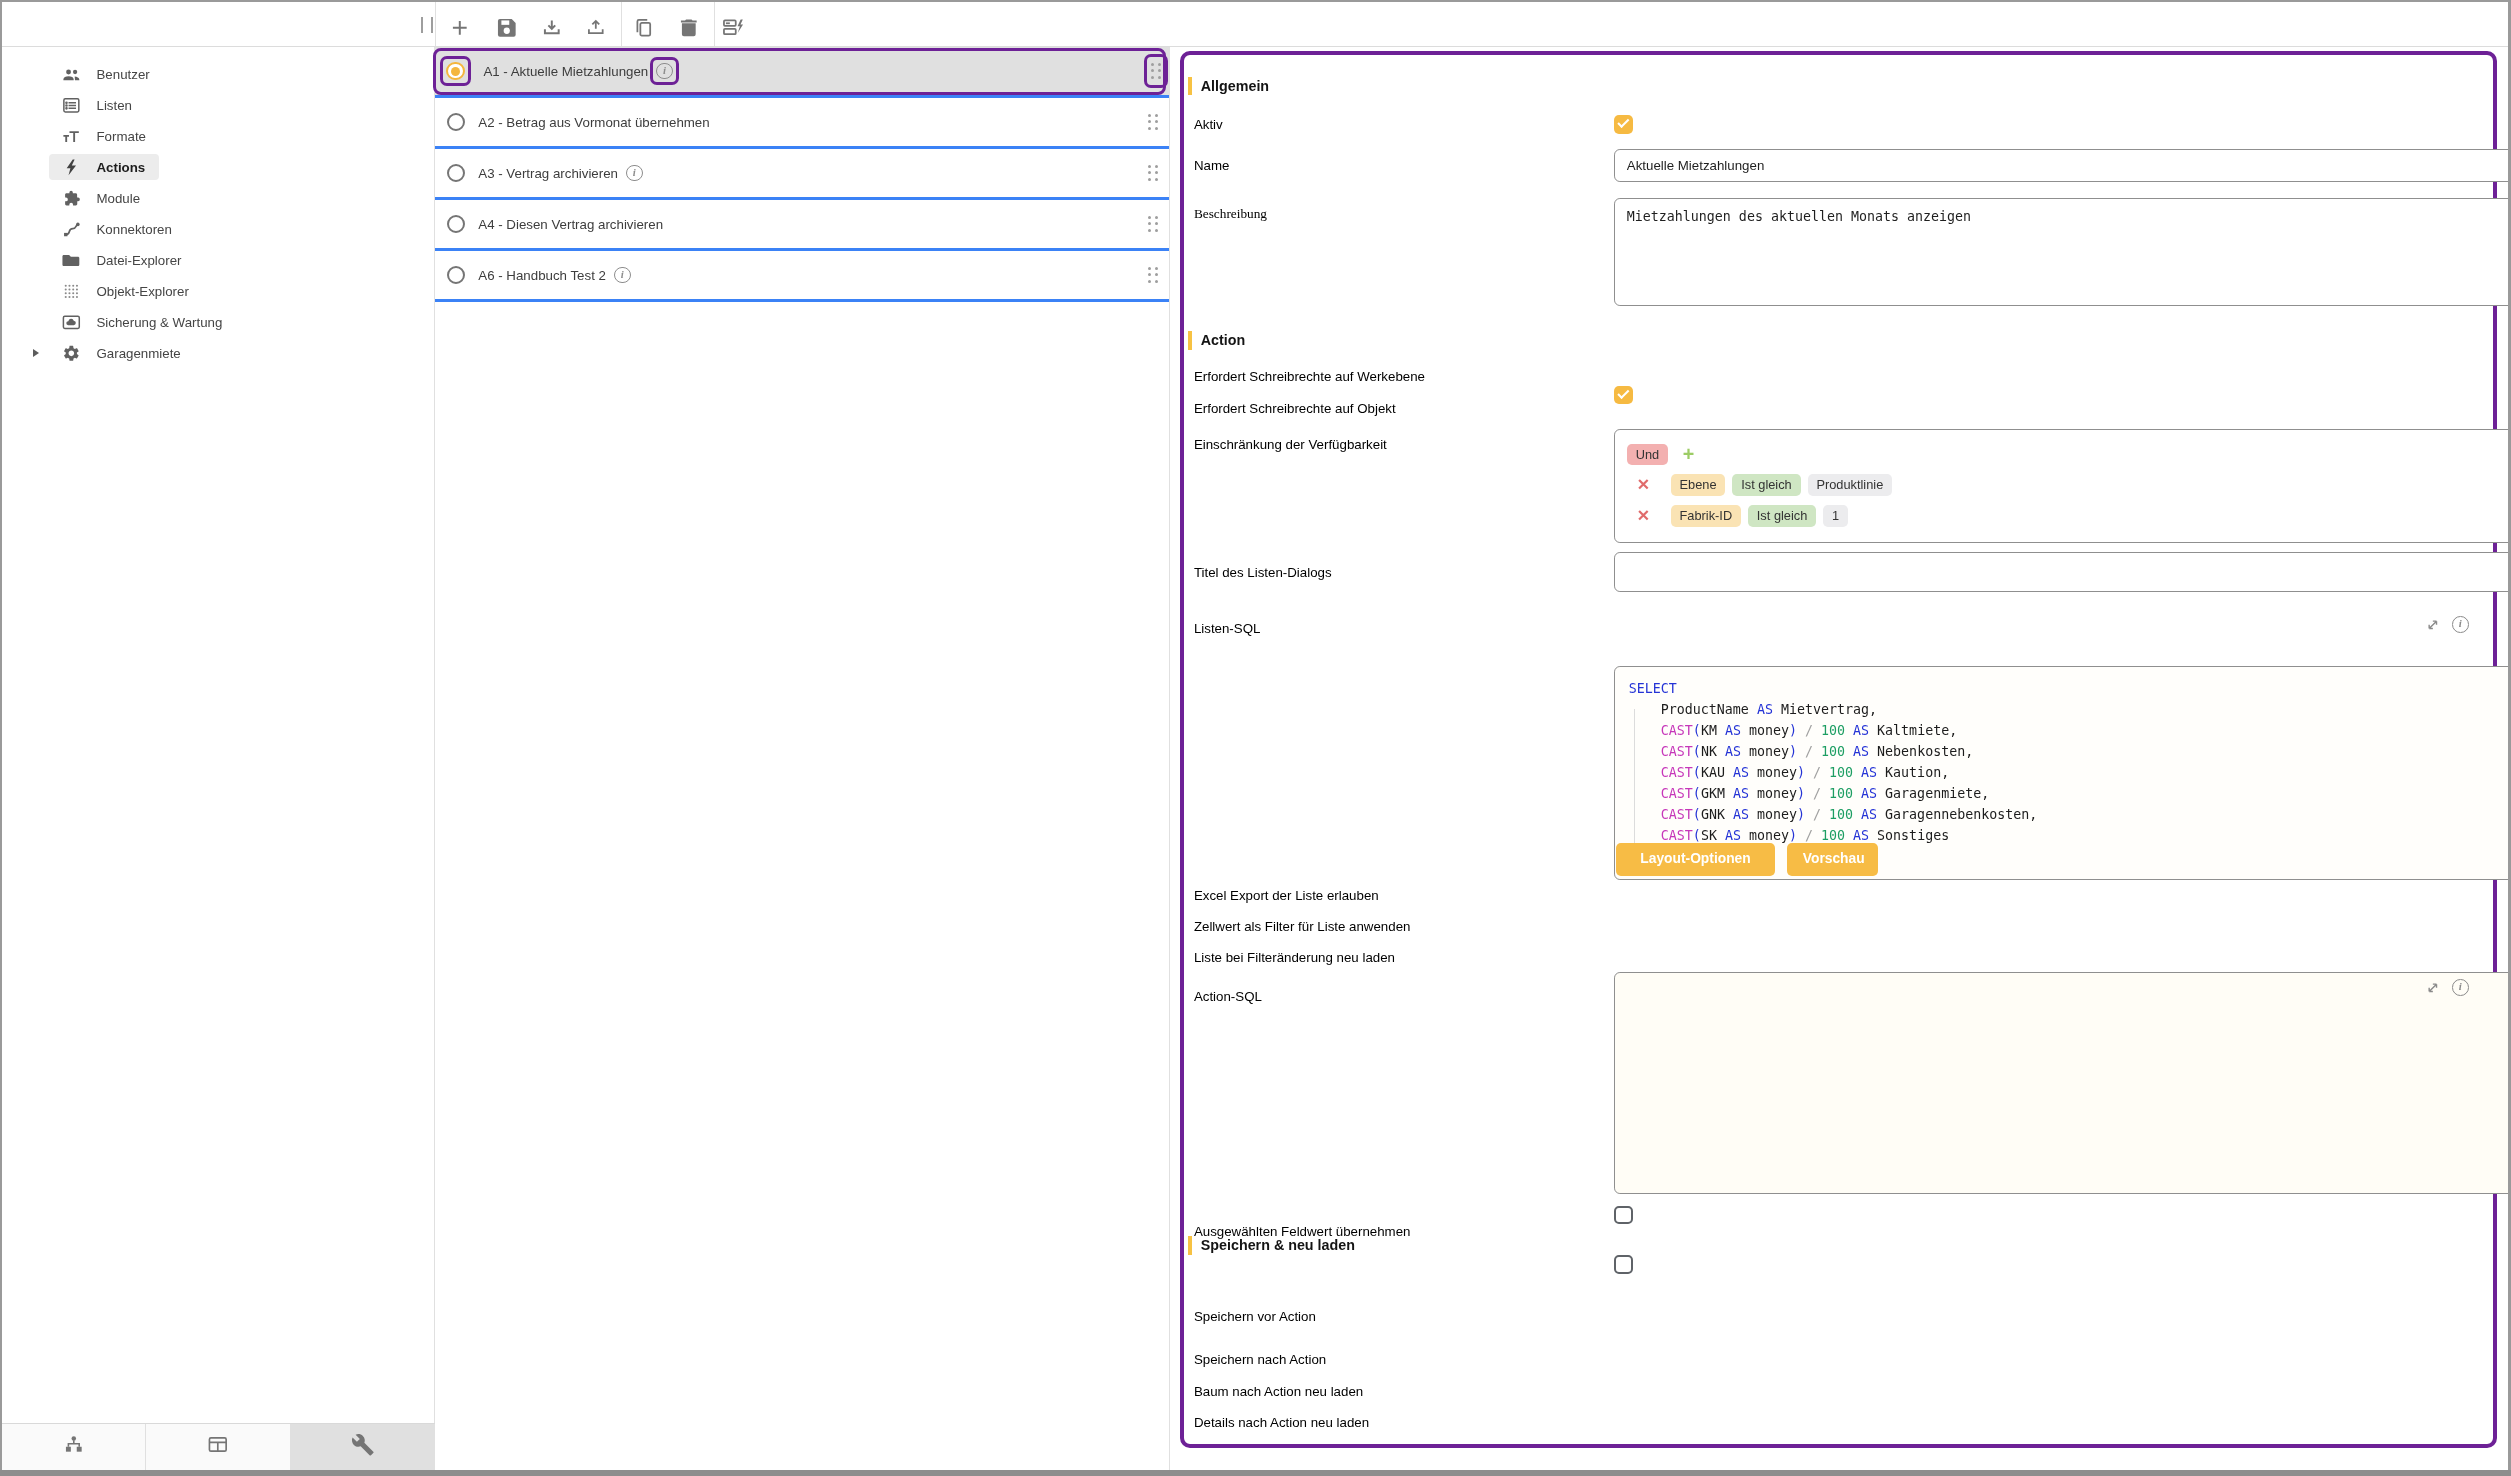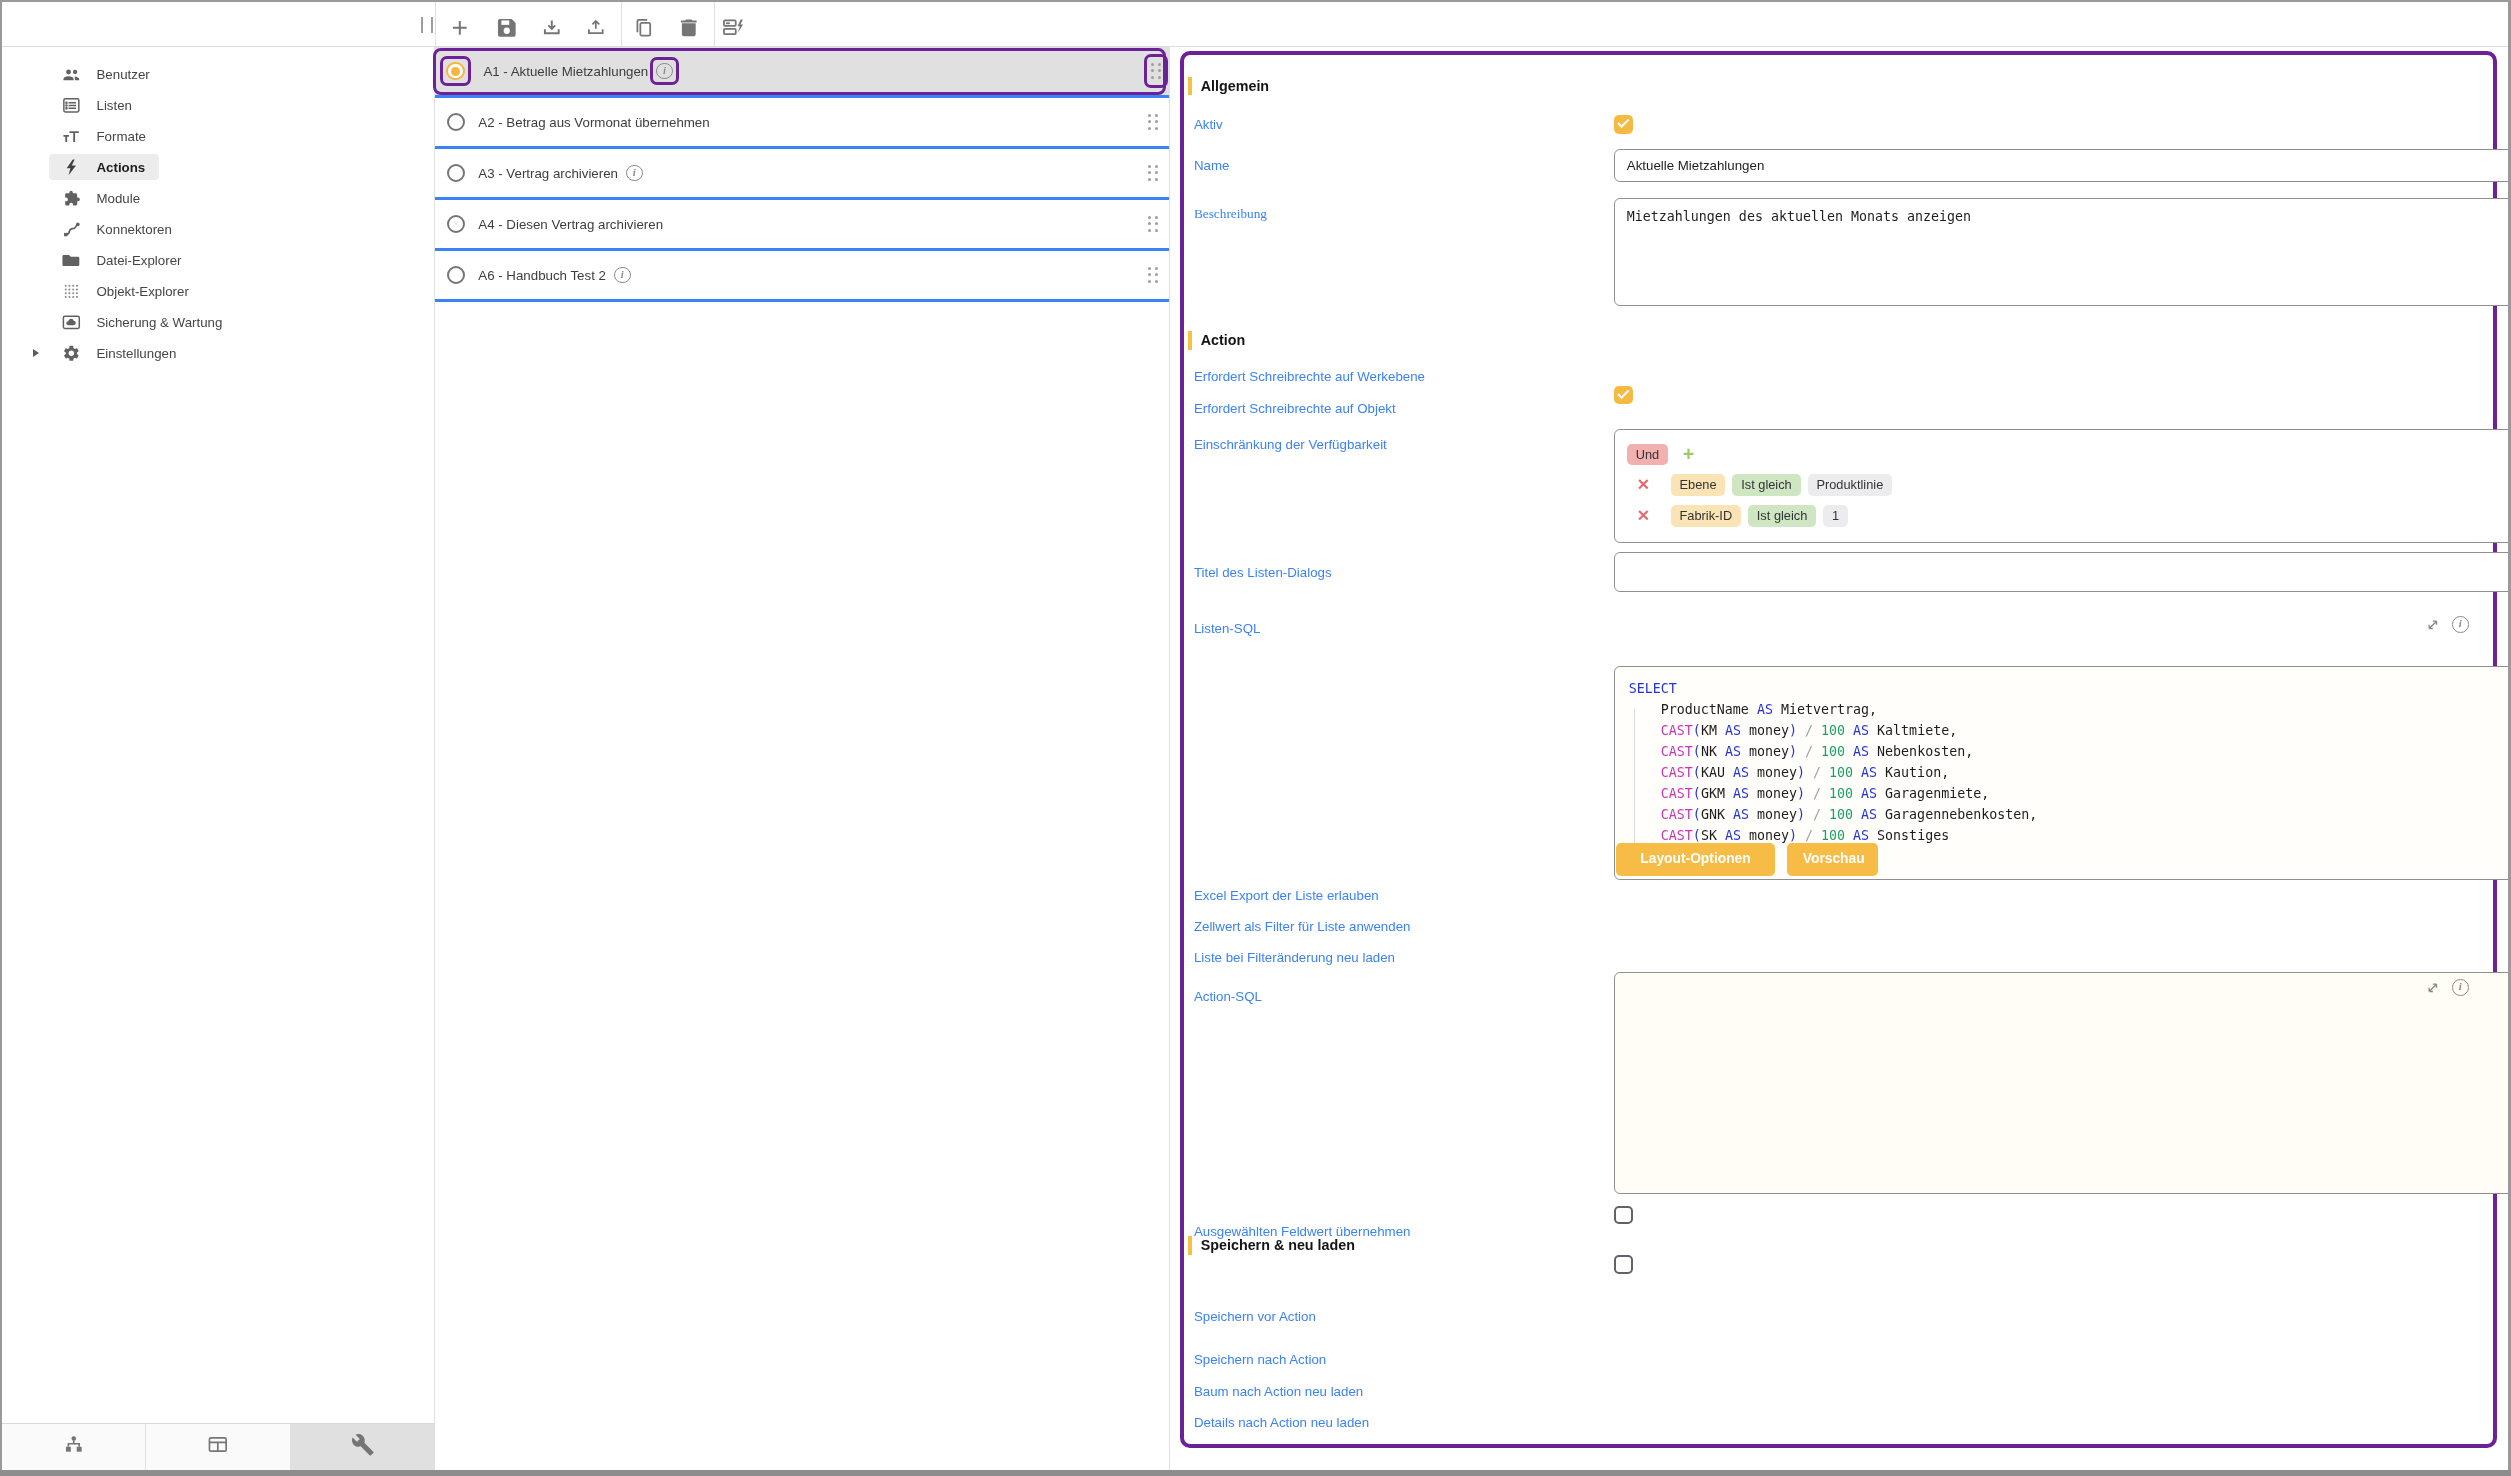--- a/index.html
+++ b/index.html
@@ -53,21 +53,21 @@
   
   .annbox{display:inline-flex;align-items:center;justify-content:center;border:3.9px solid #6d2196;
           border-radius:6.9px;padding:3px;}
   .rowann{position:absolute;left:-2px;top:1px;right:3px;bottom:0;border:3.9px solid #6d2196;border-radius:7.9px;pointer-events:none;}
   
   .detail{left:1180px;top:51px;width:1317px;height:1397px;border:4.9px solid #6d2196;border-radius:9.9px;
           background:#fff;box-sizing:border-box;}
   .din{position:absolute;}
   .sechdr{font-size:14.3px;font-weight:700;color:#141414;border-left:4.9px solid #f7c243;
           padding-left:8.9px;height:18.7px;line-height:18.7px;}
-  .dlabel{font-size:13.3px;color:#3b82f6;white-space:nowrap;}
+  .dlabel{font-size:13.3px;color:#000000;white-space:nowrap;}
   .cb{width:18.7px;height:18.7px;border-radius:4.9px;box-sizing:border-box;position:relative;cursor:pointer;}
   .cb.on{background:#f6ba42;}
   .cb.on::after{content:"";position:absolute;left:3.9px;top:4.4px;width:8.9px;height:4.4px;
                 border-left:2.4px solid #fff;border-bottom:2.4px solid #fff;transform:rotate(-45deg);}
   .cb.off{border:2.4px solid #5f6368;background:#fff;}
   .tinput{box-sizing:border-box;border:1px solid #8f8f8f;border-radius:5.9px;background:#fff;
           font-family:"Liberation Sans",sans-serif;font-size:13.3px;color:#1f1f1f;padding:0 11.8px;outline:none;}
   .tarea{box-sizing:border-box;border:1px solid #8f8f8f;border-radius:5.9px;background:#fff;
          font-family:"DejaVu Sans Mono",monospace;font-size:13.3px;color:#1f1f1f;padding:9.9px 11.8px;}
   
@@ -238,21 +238,21 @@
             <rect x="1.5" y="3.5" width="17" height="13" rx="1.5" fill="none" stroke="#616161" stroke-width="1.6"></rect>
             <path fill="#616161" d="M6.6 13a2.1 2.1 0 0 1 .2-4.2 3 3 0 0 1 5.8-.6 2.4 2.4 0 0 1-.4 4.8z"></path>
           </svg></span>
       <span class="nlabel">Sicherung &amp; Wartung</span>
     </div>
     <div class="nav-item">
       <span class="caret-exp"></span>
       <span class="nicon"><svg width="18.7" height="18.7" viewBox="0 0 24 24">
             <path fill="#616161" d="M19.14 12.94c.04-.3.06-.61.06-.94 0-.32-.02-.64-.07-.94l2.03-1.58a.49.49 0 0 0 .12-.61l-1.92-3.32a.488.488 0 0 0-.59-.22l-2.39.96c-.5-.38-1.03-.7-1.62-.94l-.36-2.54a.484.484 0 0 0-.48-.41h-3.84c-.24 0-.43.17-.47.41l-.36 2.54c-.59.24-1.13.57-1.62.94l-2.39-.96c-.22-.08-.47 0-.59.22L2.74 8.87c-.12.21-.08.47.12.61l2.03 1.58c-.05.3-.09.63-.09.94s.02.64.07.94l-2.03 1.58a.49.49 0 0 0-.12.61l1.92 3.32c.12.22.37.29.59.22l2.39-.96c.5.38 1.03.7 1.62.94l.36 2.54c.05.24.24.41.48.41h3.84c.24 0 .44-.17.47-.41l.36-2.54c.59-.24 1.13-.56 1.62-.94l2.39.96c.22.08.47 0 .59-.22l1.92-3.32c.12-.22.07-.47-.12-.61zM12 15.6c-1.98 0-3.6-1.62-3.6-3.6s1.62-3.6 3.6-3.6 3.6 1.62 3.6 3.6-1.62 3.6-3.6 3.6z"></path>
           </svg></span>
-      <span class="nlabel">Einstellungen</span>
+      <span class="nlabel">Garagenmiete</span>
     </div>
   </div>
 </div>
 
 <div class="abs sfooter">
   <div class="stab">
     <span><svg width="23.6" height="23.6" viewBox="0 0 24 24">
           <circle cx="12" cy="5.5" r="2.3" fill="#757575"></circle>
           <path d="M12 7.5v3.5M6.5 14v-3h11v3" stroke="#757575" stroke-width="1.6" fill="none"></path>
           <rect x="4" y="14" width="5" height="5" fill="#757575"></rect>

